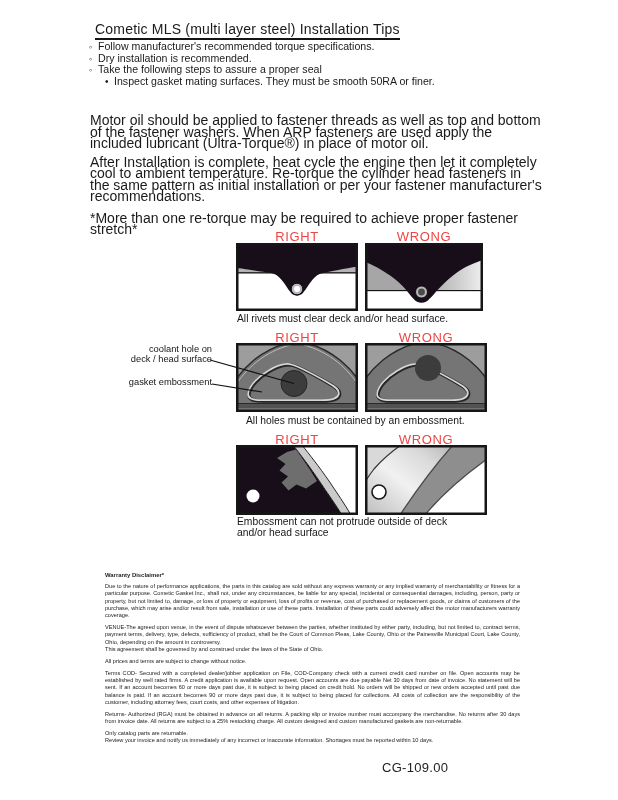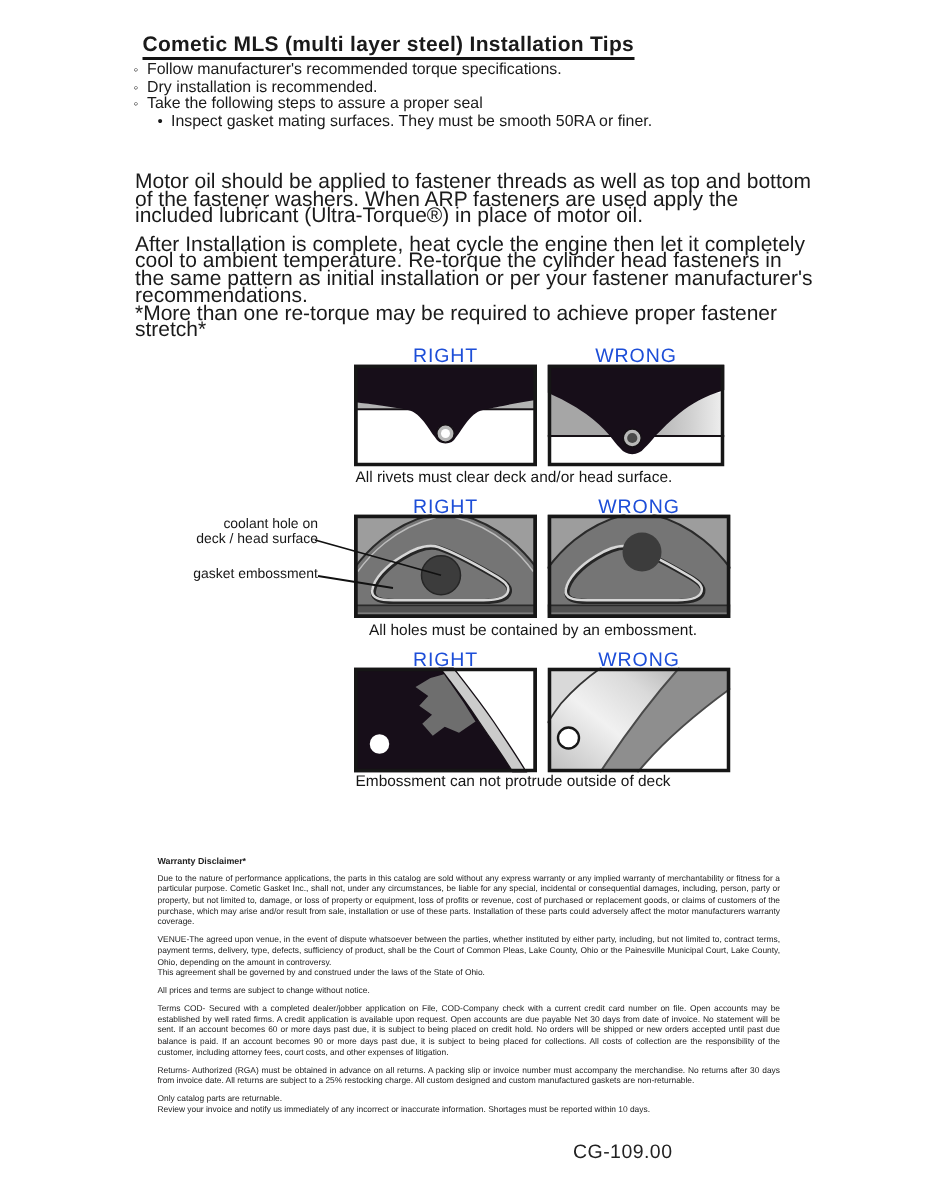--- a/index.html
+++ b/index.html
@@ -1,40 +1,40 @@
 <!DOCTYPE html>
 <html><head>
 <meta charset="utf-8">
 <style>
   html,body{margin:0;padding:0;background:#e8e8e8;}
   .page{position:relative;width:618px;height:800px;background:#ffffff;overflow:hidden;
         font-family:"Liberation Sans",sans-serif;color:#1a1a1a;margin:0 auto;}
   .abs{position:absolute;}
 
   
-  .title{left:95px;top:21px;font-size:14px;font-weight:bold;letter-spacing:.2px;
+  .title{left:95px;top:21px;font-size:14px;font-weight:normal;letter-spacing:.2px;
          border-bottom:2px solid #141414;padding-bottom:1px;display:inline-block;}
 
   
   .bullets{left:89px;top:41px;width:460px;font-size:10.6px;line-height:11.7px;}
   .b{position:relative;padding-left:9px;}
   .b.sub{margin-left:16px;}
   .mk{position:absolute;left:0;top:0;}
   .mk.o::before{content:"\25E6";font-size:9px;}
   .mk.f::before{content:"\2022";font-size:10px;}
 
   
   .diesel{left:90px;top:115px;width:452px;}
   .diesel h2{margin:0 0 5px 0;font-size:12px;font-weight:bold;}
   .diesel p{margin:0;font-size:14px;line-height:11.5px;}
   .diesel p.p1{margin-bottom:7px;}
-  .diesel p.p2{}
-
-  
-  .dlabel{font-size:13px;letter-spacing:.6px;text-align:center;color:#1d4ed8;}
+  .diesel p.p2{margin-bottom:10px;}
+
+  
+  .dlabel{font-size:13px;letter-spacing:.6px;text-align:center;color:#ef4444;}
   .caption{font-size:10.3px;line-height:10.8px;color:#161616;}
   .sidelabel{font-size:9.3px;line-height:9.6px;text-align:right;color:#161616;}
 
   svg.panel{display:block;}
   .overlay{pointer-events:none;z-index:5;}
 
   
   .warranty{left:105px;top:572px;width:415px;color:#222;}
   .warranty h3{margin:0 0 5px 0;font-size:5.9px;font-weight:bold;}
   .warranty p{margin:0 0 4.5px 0;font-size:5.6px;line-height:7.33px;text-align:justify;}
@@ -172,20 +172,21 @@
     <path d="M36,0 C26,7 16,16 9,24 C5.5,28.5 2.5,33 0,37" fill="none" stroke="#333333" stroke-width="1.2"></path>
     <path d="M88,0 H122 V14 C100,30 78,48 60,70 L35,70 C56,38 72,18 88,0 Z" fill="#8e8e8e"></path>
     <path d="M88,0 C72,18 56,38 35,70" fill="none" stroke="#4a4a4a" stroke-width="1.3"></path>
     <path d="M122,14 C100,30 78,48 60,70" fill="none" stroke="#4a4a4a" stroke-width="1.3"></path>
     <circle cx="14" cy="47" r="7" fill="#ffffff" stroke="#161616" stroke-width="1.6"></circle>
     <rect x="1.25" y="1.25" width="119.5" height="67.5" fill="none" stroke="#161616" stroke-width="2.5"></rect>
   </svg>
 
   <div class="abs caption" style="left:237px;top:517px;width:300px;">
     <div>Embossment can not protrude outside of deck</div>
+    <div>and/or head surface</div>
   </div>
 
   <div class="abs warranty">
     <h3>Warranty Disclaimer*</h3>
     <p>Due to the nature of performance applications, the parts in this catalog are sold without any express warranty or any implied warranty of merchantability or fitness for a particular purpose.  Cometic Gasket Inc., shall not, under any circumstances, be liable for any special, incidental or consequential damages, including, person, party or property, but not limited to, damage, or loss of property or equipment, loss of profits or revenue, cost of purchased or replacement goods, or claims of customers of the purchase, which may arise and/or result from sale, installation or use of these parts.  Installation of these parts could adversely affect the motor manufacturers warranty coverage.</p>
     <p class="tight">VENUE-The agreed upon venue, in the event of dispute whatsoever between the parties, whether instituted by either party, including, but not limited to, contract terms, payment terms, delivery, type, defects, sufficiency of product, shall be the Court of Common Pleas, Lake County, Ohio or the Painesville Municipal Court, Lake County, Ohio, depending on the amount in controversy.</p>
     <p>This agreement shall be governed by and construed under the laws of the State of Ohio.</p>
     <p>All prices and terms are subject to change without notice.</p>
     <p>Terms COD- Secured with a completed dealer/jobber application on File, COD-Company check with a current credit card number on file.  Open accounts may be established by well rated firms.  A credit application is available upon request.  Open accounts are due payable Net 30 days from date of invoice.  No statement will be sent.  If an account becomes 60 or more days past due, it is subject to being placed on credit hold.  No orders will be shipped or new orders accepted until past due balance is paid.  If an account becomes 90 or more days past due, it is subject to being placed for collections.  All costs of collection are the responsibility of the customer, including attorney fees, court costs, and other expenses of litigation.</p>
     <p>Returns- Authorized (RGA) must be obtained in advance on all returns.  A packing slip or invoice number must accompany the merchandise.  No returns after 30 days from invoice date.  All returns are subject to a 25% restocking charge.  All custom designed and custom manufactured gaskets are non-returnable.</p>

